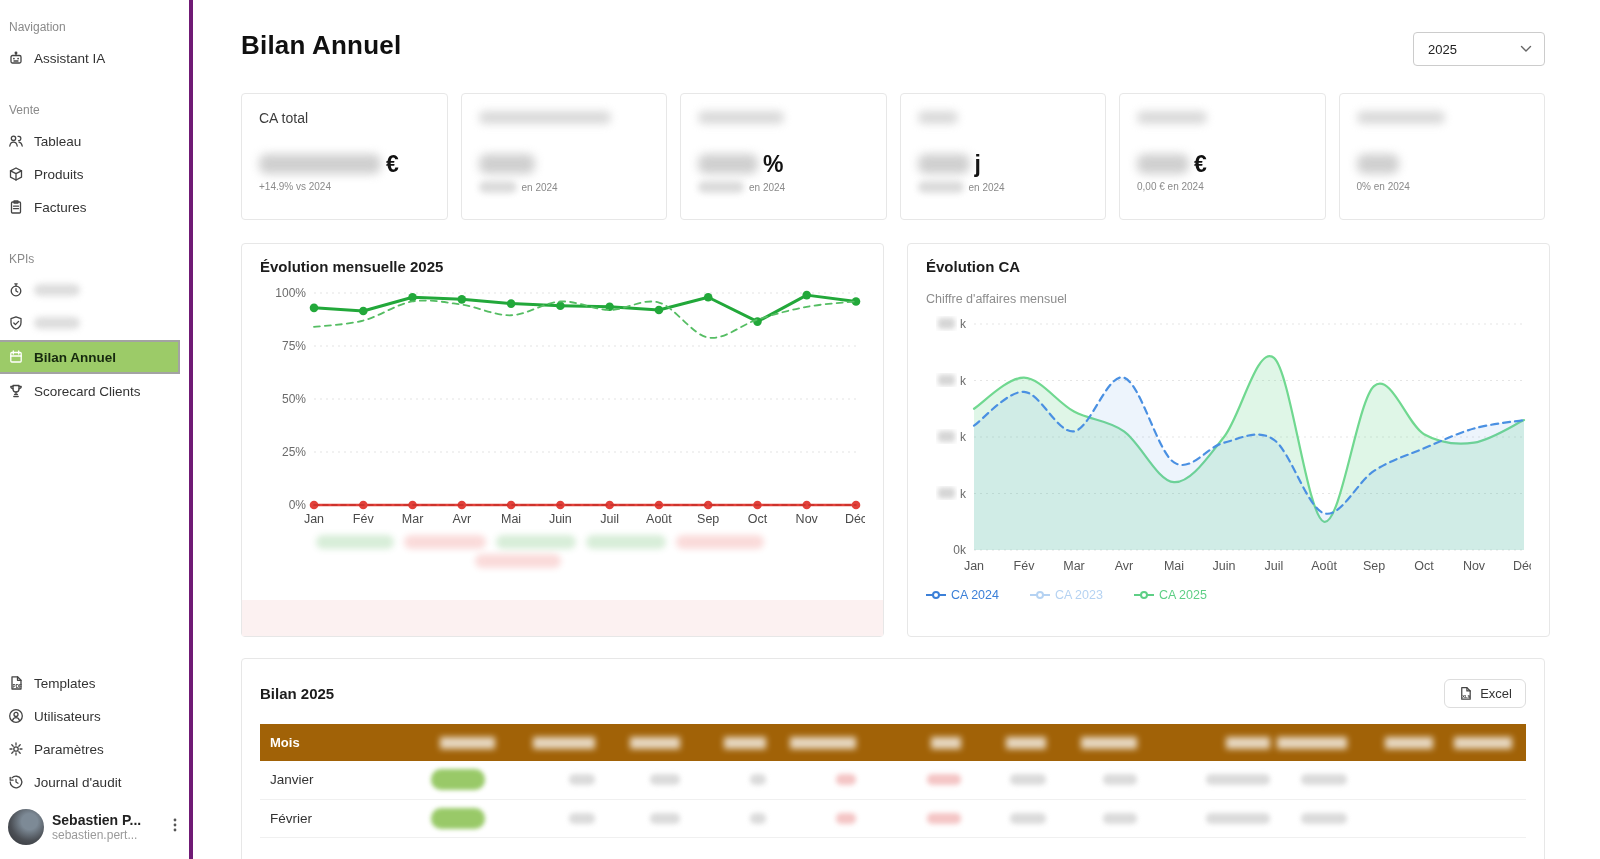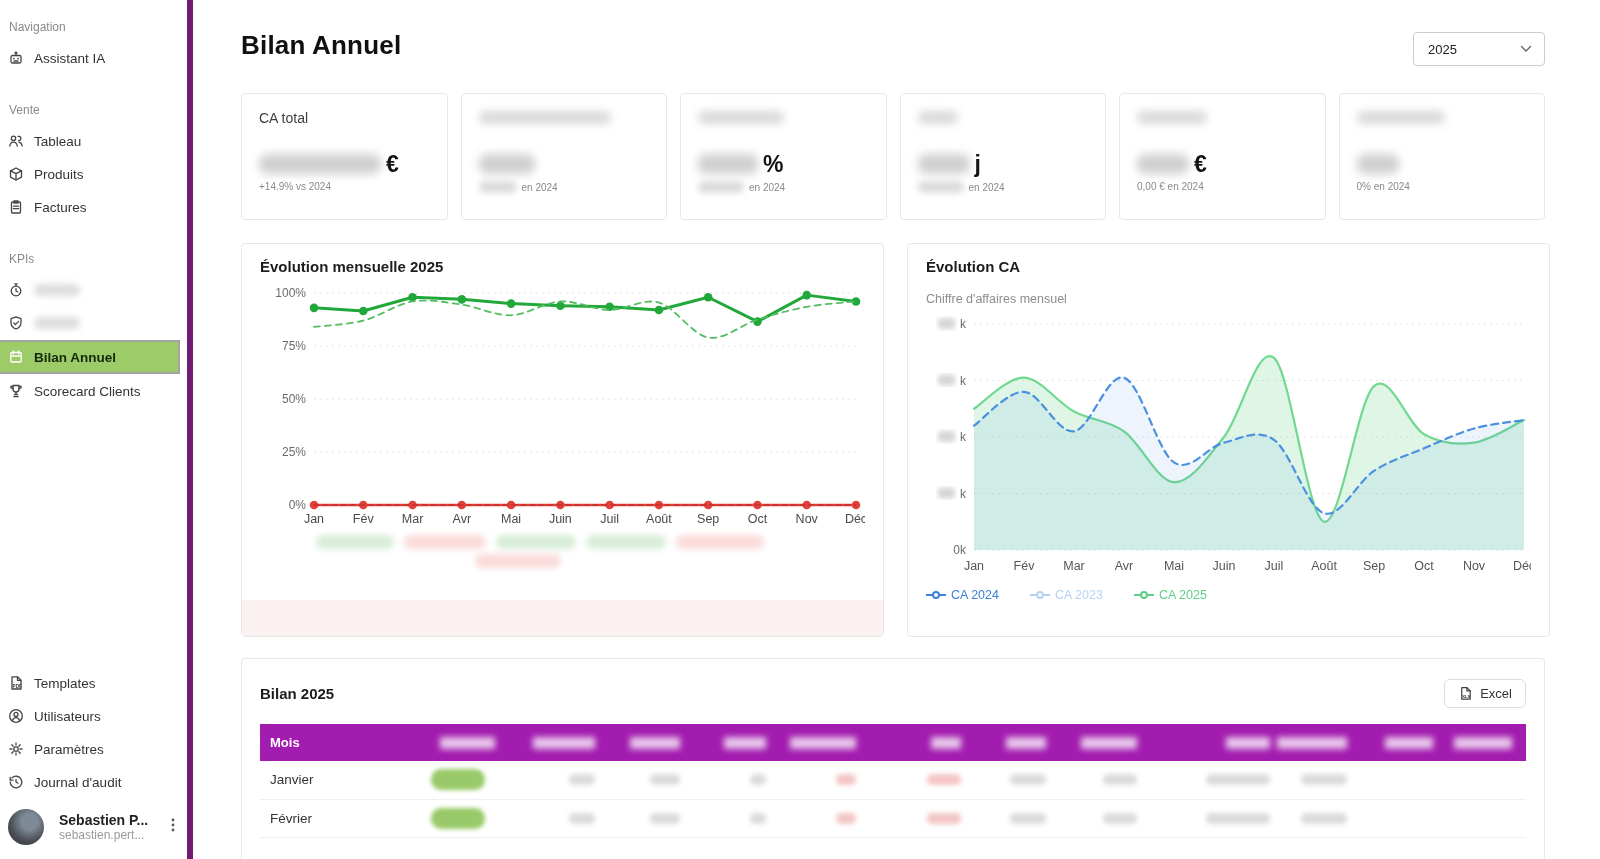--- a/index.html
+++ b/index.html
@@ -1,33 +1,33 @@
 <!DOCTYPE html>
 <html><head>
 <meta charset="utf-8">
 <style>
   *{margin:0;padding:0;box-sizing:border-box;}
   html,body{width:1600px;height:859px;overflow:hidden;background:#fff;
     font-family:"Liberation Sans","DejaVu Sans",sans-serif;color:#2e2e2e;}
   .app{display:flex;width:1600px;height:859px;}
 
   
-  .sidebar{width:193px;min-width:193px;height:100%;background:#fff;border-right:6px solid #701a75;
+  .sidebar{width:193px;min-width:193px;height:100%;background:#fff;border-right:4px solid #701a75;
     display:flex;flex-direction:column;padding:6px 0 10px 0;}
   .sec-label{font-size:12px;color:#8a8a8a;padding:14px 10px 8px 9px;}
   .nav-item{display:flex;align-items:center;gap:10px;padding:8px 8px;margin:0 0 1px 0;
     font-size:13.5px;color:#333;cursor:pointer;}
   .nav-item svg{flex:0 0 16px;}
   .nav-item.active{background:#9ccb68;border:2px solid #a3a3a3;border-left:none;
     font-weight:700;color:#16290e;width:180px;padding:7px 8px;}
   .nav-item.active svg *{stroke:#fff;}
   .blur{display:inline-block;border-radius:6px;}
   .sb-blur{width:46px;height:12px;background:#c6c6c6;opacity:.6;filter:blur(3px);}
   .spacer{flex:1;}
-  .profile{display:flex;align-items:center;gap:15px;padding:10px 8px 4px 8px;cursor:pointer;justify-content:flex-end;}
+  .profile{display:flex;align-items:center;gap:8px;padding:10px 8px 4px 8px;cursor:pointer;justify-content:flex-end;}
   .avatar{width:36px;height:36px;border-radius:50%;flex:0 0 36px;
     background:radial-gradient(circle at 60% 35%,#7d8a96 0 25%,#4b4f55 60%,#2e3136 100%);}
   .p-name{font-size:14px;font-weight:700;color:#222;line-height:1.15;}
   .p-mail{font-size:12px;color:#9a9a9a;}
   .kebab{margin-left:auto;padding:4px;cursor:pointer;}
 
   
   .main{flex:1;padding:30px 55px 0 48px;overflow:hidden;}
   .topbar{display:flex;align-items:flex-start;justify-content:space-between;}
   .page-title{font-size:26px;font-weight:700;color:#101010;letter-spacing:.2px;}
@@ -63,21 +63,21 @@
   .lg-item.disabled{opacity:.85;}
 
   
   .table-card{background:#fff;border:1px solid #e7e7e7;border-radius:4px;margin-top:21px;
     padding:20px 18px 0 18px;height:240px;}
   .table-head{display:flex;justify-content:space-between;align-items:center;}
   .tbl-title{font-size:15px;font-weight:700;color:#1d1d1d;}
   .excel-btn{display:flex;align-items:center;gap:7px;border:1px solid #ddd;border-radius:6px;
     background:#fff;padding:6px 13px;font-size:13px;color:#333;cursor:pointer;}
   table{border-collapse:collapse;width:100%;margin-top:16px;table-layout:fixed;}
-  thead tr{background:#a21caf;height:37px;}
+  thead tr{background:#a16207;height:37px;}
   th{font-size:13px;font-weight:700;color:#fff;text-align:left;padding-left:10px;}
   th .hblob{background:#fff;opacity:.75;height:12px;filter:blur(3px);float:right;margin-right:14px;}
   tbody tr{height:38px;border-bottom:1px solid #f0f0f0;}
   td{font-size:13.5px;color:#333;padding-left:10px;}
   td .blob{float:right;margin-right:14px;height:11px;border-radius:5px;filter:blur(2.5px);}
   td .blob.g{background:#bdbdbd;opacity:.55;}
   td .blob.r{background:#e98b8b;opacity:.5;}
   td .pill{float:left;width:54px;height:21px;border-radius:10px;background:#8ec458;
     filter:blur(2px);opacity:.9;}
   .ico{stroke:#444;fill:none;stroke-width:1.3;stroke-linecap:round;stroke-linejoin:round;}

